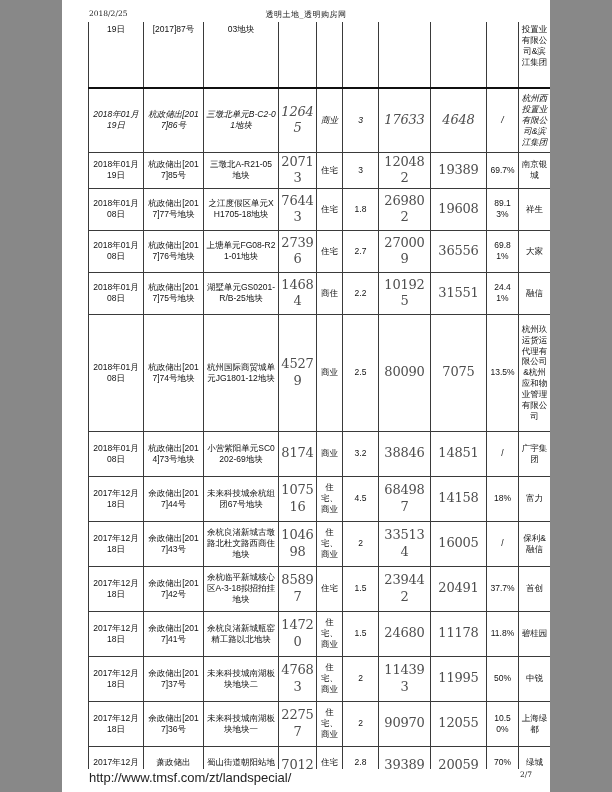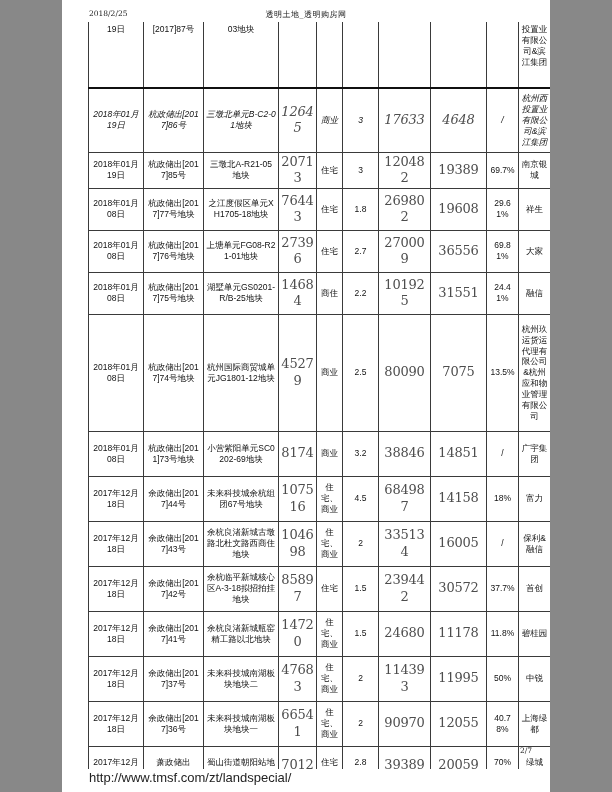--- a/index.html
+++ b/index.html
@@ -22,21 +22,21 @@
     text-align:center;
     font-family:"DejaVu Serif",serif;
     font-size:8px;color:#222;letter-spacing:.5px;
   }
   .ftr-left{
     position:absolute;left:27px;top:770px;
     font-family:Liberation Sans, sans-serif;
     font-size:13px;color:#222;
   }
   .ftr-right{
-    position:absolute;right:18px;top:746px;
+    position:absolute;right:18px;top:770px;
     font-family:"DejaVu Serif",serif;
     font-size:7.5px;color:#222;
   }
   .table-wrap{
     position:absolute;left:26px;top:22px;
     width:464px;height:747px;
     overflow:hidden;
   }
   table.land{
     border-collapse:collapse;
@@ -137,21 +137,21 @@
           </tr>
           <tr style="height: 42px;">
             <td>2018年01月08日</td>
             <td>杭政储出[2017]77号地块</td>
             <td>之江度假区单元XH1705-18地块</td>
             <td class="num">76443</td>
             <td>住宅</td>
             <td>1.8</td>
             <td class="num">269802</td>
             <td class="num">19608</td>
-            <td>29.61%</td>
+            <td>89.13%</td>
             <td>祥生</td>
           </tr>
           <tr style="height: 42px;">
             <td>2018年01月08日</td>
             <td>杭政储出[2017]76号地块</td>
             <td>上塘单元FG08-R21-01地块</td>
             <td class="num">27396</td>
             <td>住宅</td>
             <td>2.7</td>
             <td class="num">270009</td>
@@ -178,21 +178,21 @@
             <td class="num">45279</td>
             <td>商业</td>
             <td>2.5</td>
             <td class="num">80090</td>
             <td class="num">7075</td>
             <td>13.5%</td>
             <td>杭州玖运货运代理有限公司&amp;杭州应和物业管理有限公司</td>
           </tr>
           <tr style="height: 45px;">
             <td>2018年01月08日</td>
-            <td>杭政储出[2011]73号地块</td>
+            <td>杭政储出[2014]73号地块</td>
             <td>小营紫阳单元SC0202-69地块</td>
             <td class="num">8174</td>
             <td>商业</td>
             <td>3.2</td>
             <td class="num">38846</td>
             <td class="num">14851</td>
             <td>/</td>
             <td>广宇集团</td>
           </tr>
           <tr style="height: 45px;">
@@ -220,21 +220,21 @@
             <td>保利&amp;融信</td>
           </tr>
           <tr style="height: 45px;">
             <td>2017年12月18日</td>
             <td>余政储出[2017]42号</td>
             <td>余杭临平新城核心区A-3-18拟招拍挂地块</td>
             <td class="num">85897</td>
             <td>住宅</td>
             <td>1.5</td>
             <td class="num">239442</td>
-            <td class="num">30572</td>
+            <td class="num">20491</td>
             <td>37.7%</td>
             <td>首创</td>
           </tr>
           <tr style="height: 45px;">
             <td>2017年12月18日</td>
             <td>余政储出[2017]41号</td>
             <td>余杭良渚新城瓶窑精工路以北地块</td>
             <td class="num">14720</td>
             <td>住宅、商业</td>
             <td>1.5</td>
@@ -252,26 +252,26 @@
             <td>2</td>
             <td class="num">114393</td>
             <td class="num">11995</td>
             <td>50%</td>
             <td>中锐</td>
           </tr>
           <tr style="height: 45px;">
             <td>2017年12月18日</td>
             <td>余政储出[2017]36号</td>
             <td>未来科技城南湖板块地块一</td>
-            <td class="num">66541</td>
+            <td class="num">22757</td>
             <td>住宅、商业</td>
             <td>2</td>
             <td class="num">90970</td>
             <td class="num">12055</td>
-            <td>40.78%</td>
+            <td>10.50%</td>
             <td>上海绿都</td>
           </tr>
           <tr class="row-partial-bottom" style="height: 45px;">
             <td>2017年12月</td>
             <td>萧政储出</td>
             <td>蜀山街道朝阳站地</td>
             <td class="num">70129</td>
             <td>住宅</td>
             <td>2.8</td>
             <td class="num">393890</td>

